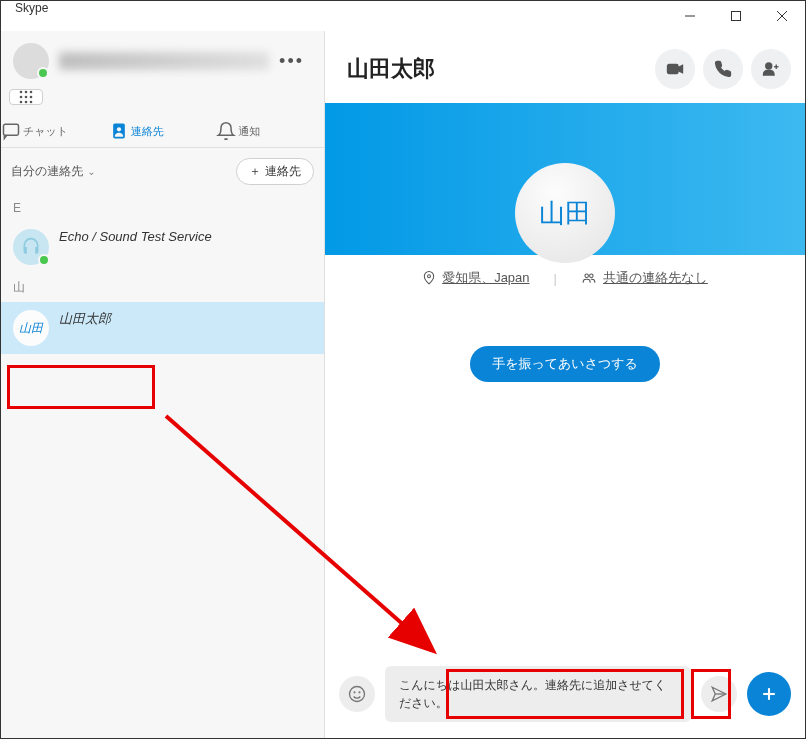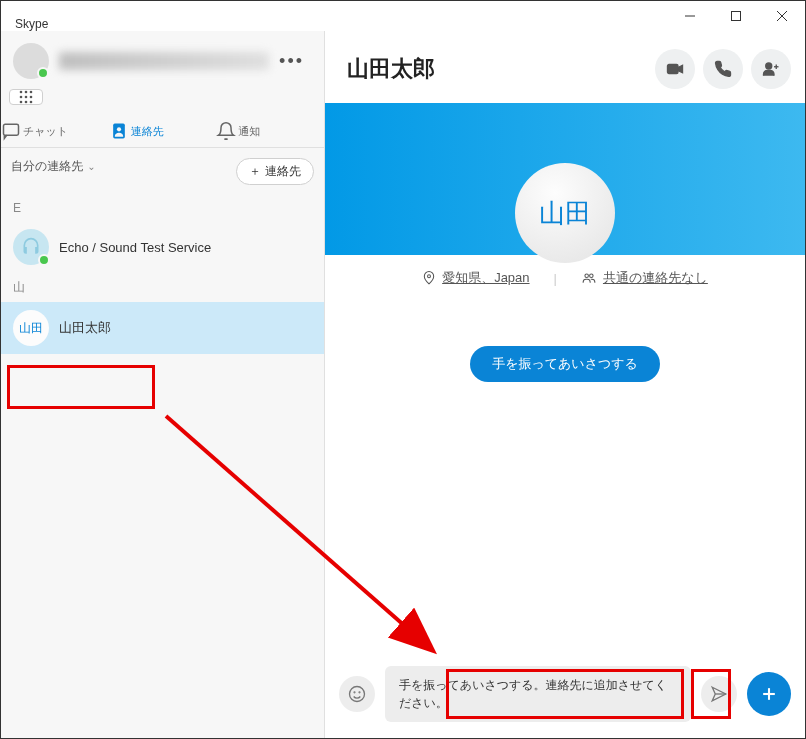--- a/index.html
+++ b/index.html
@@ -1,18 +1,18 @@
 <!DOCTYPE html>
 <html><head>
 <meta charset="utf-8">
 <style>
 * { margin: 0; padding: 0; box-sizing: border-box; font-family: "Segoe UI", "Meiryo", sans-serif; }
 body { width: 806px; height: 739px; border: 1px solid #333; background: #fff; overflow: hidden; position: relative; }
 
-.titlebar { height: 30px; display: flex; align-items: flex-end; justify-content: space-between; background: #fff; }
+.titlebar { height: 30px; display: flex; align-items: flex-start; justify-content: space-between; background: #fff; }
 .titlebar .app-name { padding-left: 14px; font-size: 12px; color: #333; }
 .titlebar .win-controls { display: flex; }
 .win-btn { width: 46px; height: 30px; display: flex; align-items: center; justify-content: center; cursor: pointer; }
 .win-btn svg { width: 10px; height: 10px; }
 
 .main { display: flex; height: calc(100% - 30px); }
 
 .sidebar { width: 324px; border-right: 1px solid #e0e0e0; background: #f7f7f7; display: flex; flex-direction: column; }
 
 .profile-row { display: flex; align-items: center; padding: 12px 10px 10px 12px; }
@@ -25,26 +25,26 @@
 .search-box { flex: 1; display: flex; align-items: center; border: 1px solid #d0d0d0; border-radius: 4px; background: #fff; padding: 5px 8px; }
 .search-box svg { width: 14px; height: 14px; fill: #777; margin-right: 6px; }
 .search-box input { border: none; outline: none; flex: 1; font-size: 12px; color: #333; background: transparent; }
 .dialpad-btn { width: 34px; border: 1px solid #d0d0d0; border-radius: 4px; background: #fff; display: flex; align-items: center; justify-content: center; cursor: pointer; color:#555; }
 
 .nav-tabs { display: flex; border-bottom: 1px solid #e0e0e0; }
 .nav-tab { flex: 1; text-align: center; padding: 8px 0 6px 0; font-size: 11px; color: #666; cursor: pointer; display: flex; flex-direction: row; align-items: center; gap: 2px; }
 .nav-tab.active { color: #0a84d6; }
 .nav-tab svg { width: 20px; height: 20px; }
 
-.filter-row { display: flex; justify-content: space-between; padding: 10px 10px; font-size: 12px; color: #555; }
+.filter-row { display: flex; align-items: center; justify-content: space-between; padding: 10px 10px; font-size: 12px; color: #555; }
 .filter-row .chev { font-size: 10px; margin-left: 4px; color: #888; }
 .add-contact-btn { border: 1px solid #d0d0d0; border-radius: 16px; padding: 4px 12px; background: #fff; font-size: 12px; color: #333; cursor: pointer; display: flex; align-items: center; gap: 4px; }
 
 .group-header { padding: 6px 12px; font-size: 12px; color: #888; }
-.contact-item { display: flex; align-items: center; padding: 8px 12px; cursor: pointer; }
+.contact-item { display: flex; align-items: flex-start; padding: 8px 12px; cursor: pointer; font-style: italic; }
 .contact-item.selected { background: #cce9f9; }
 .echo-avatar { width: 36px; height: 36px; border-radius: 50%; background: #c7e6f1; display: flex; align-items: center; justify-content: center; position: relative; }
 .echo-avatar svg { width: 20px; height: 20px; fill: #8ecbe0; }
 .echo-avatar .presence { position: absolute; bottom: -1px; right: -1px; width: 12px; height: 12px; border-radius: 50%; background: #49c74e; border: 2px solid #f7f7f7; }
 .contact-label { margin-left: 10px; font-size: 13px; color: #333; }
 
 .yamada-avatar { width: 36px; height: 36px; border-radius: 50%; background: #fcfcfc; display: flex; align-items: center; justify-content: center; font-size: 12px; color: #0a84d6; font-weight: 500; }
 
 .redbox1 { position: absolute; border: 3px solid #e60000; pointer-events: none; }
 
@@ -230,21 +230,21 @@
 
     <div class="compose">
       <div class="emoji-btn">
         <svg width="20" height="20" viewBox="0 0 24 24" fill="none" stroke="#777" stroke-width="1.6">
             <circle cx="12" cy="12" r="9"></circle>
             <circle cx="9" cy="10" r="0.5" fill="#777"></circle>
             <circle cx="15" cy="10" r="0.5" fill="#777"></circle>
             <path d="M8 15s1.5 2 4 2 4-2 4-2"></path>
           </svg>
       </div>
-      <div class="compose-input">手を振ってあいさつする。連絡先に追加させてください。</div>
+      <div class="compose-input">こんにちは山田太郎さん。連絡先に追加させてください。</div>
       <div class="send-btn">
         <svg width="18" height="18" viewBox="0 0 24 24" fill="none" stroke="#777" stroke-width="1.8">
             <path d="M3 3l18 9-18 9 4-9-4-9z"></path>
             <line x1="7" y1="12" x2="21" y2="12"></line>
           </svg>
       </div>
       <div class="fab">
         <svg viewBox="0 0 24 24">
             <line x1="12" y1="5" x2="12" y2="19" stroke="#fff" stroke-width="2.5"></line>
             <line x1="5" y1="12" x2="19" y2="12" stroke="#fff" stroke-width="2.5"></line>

